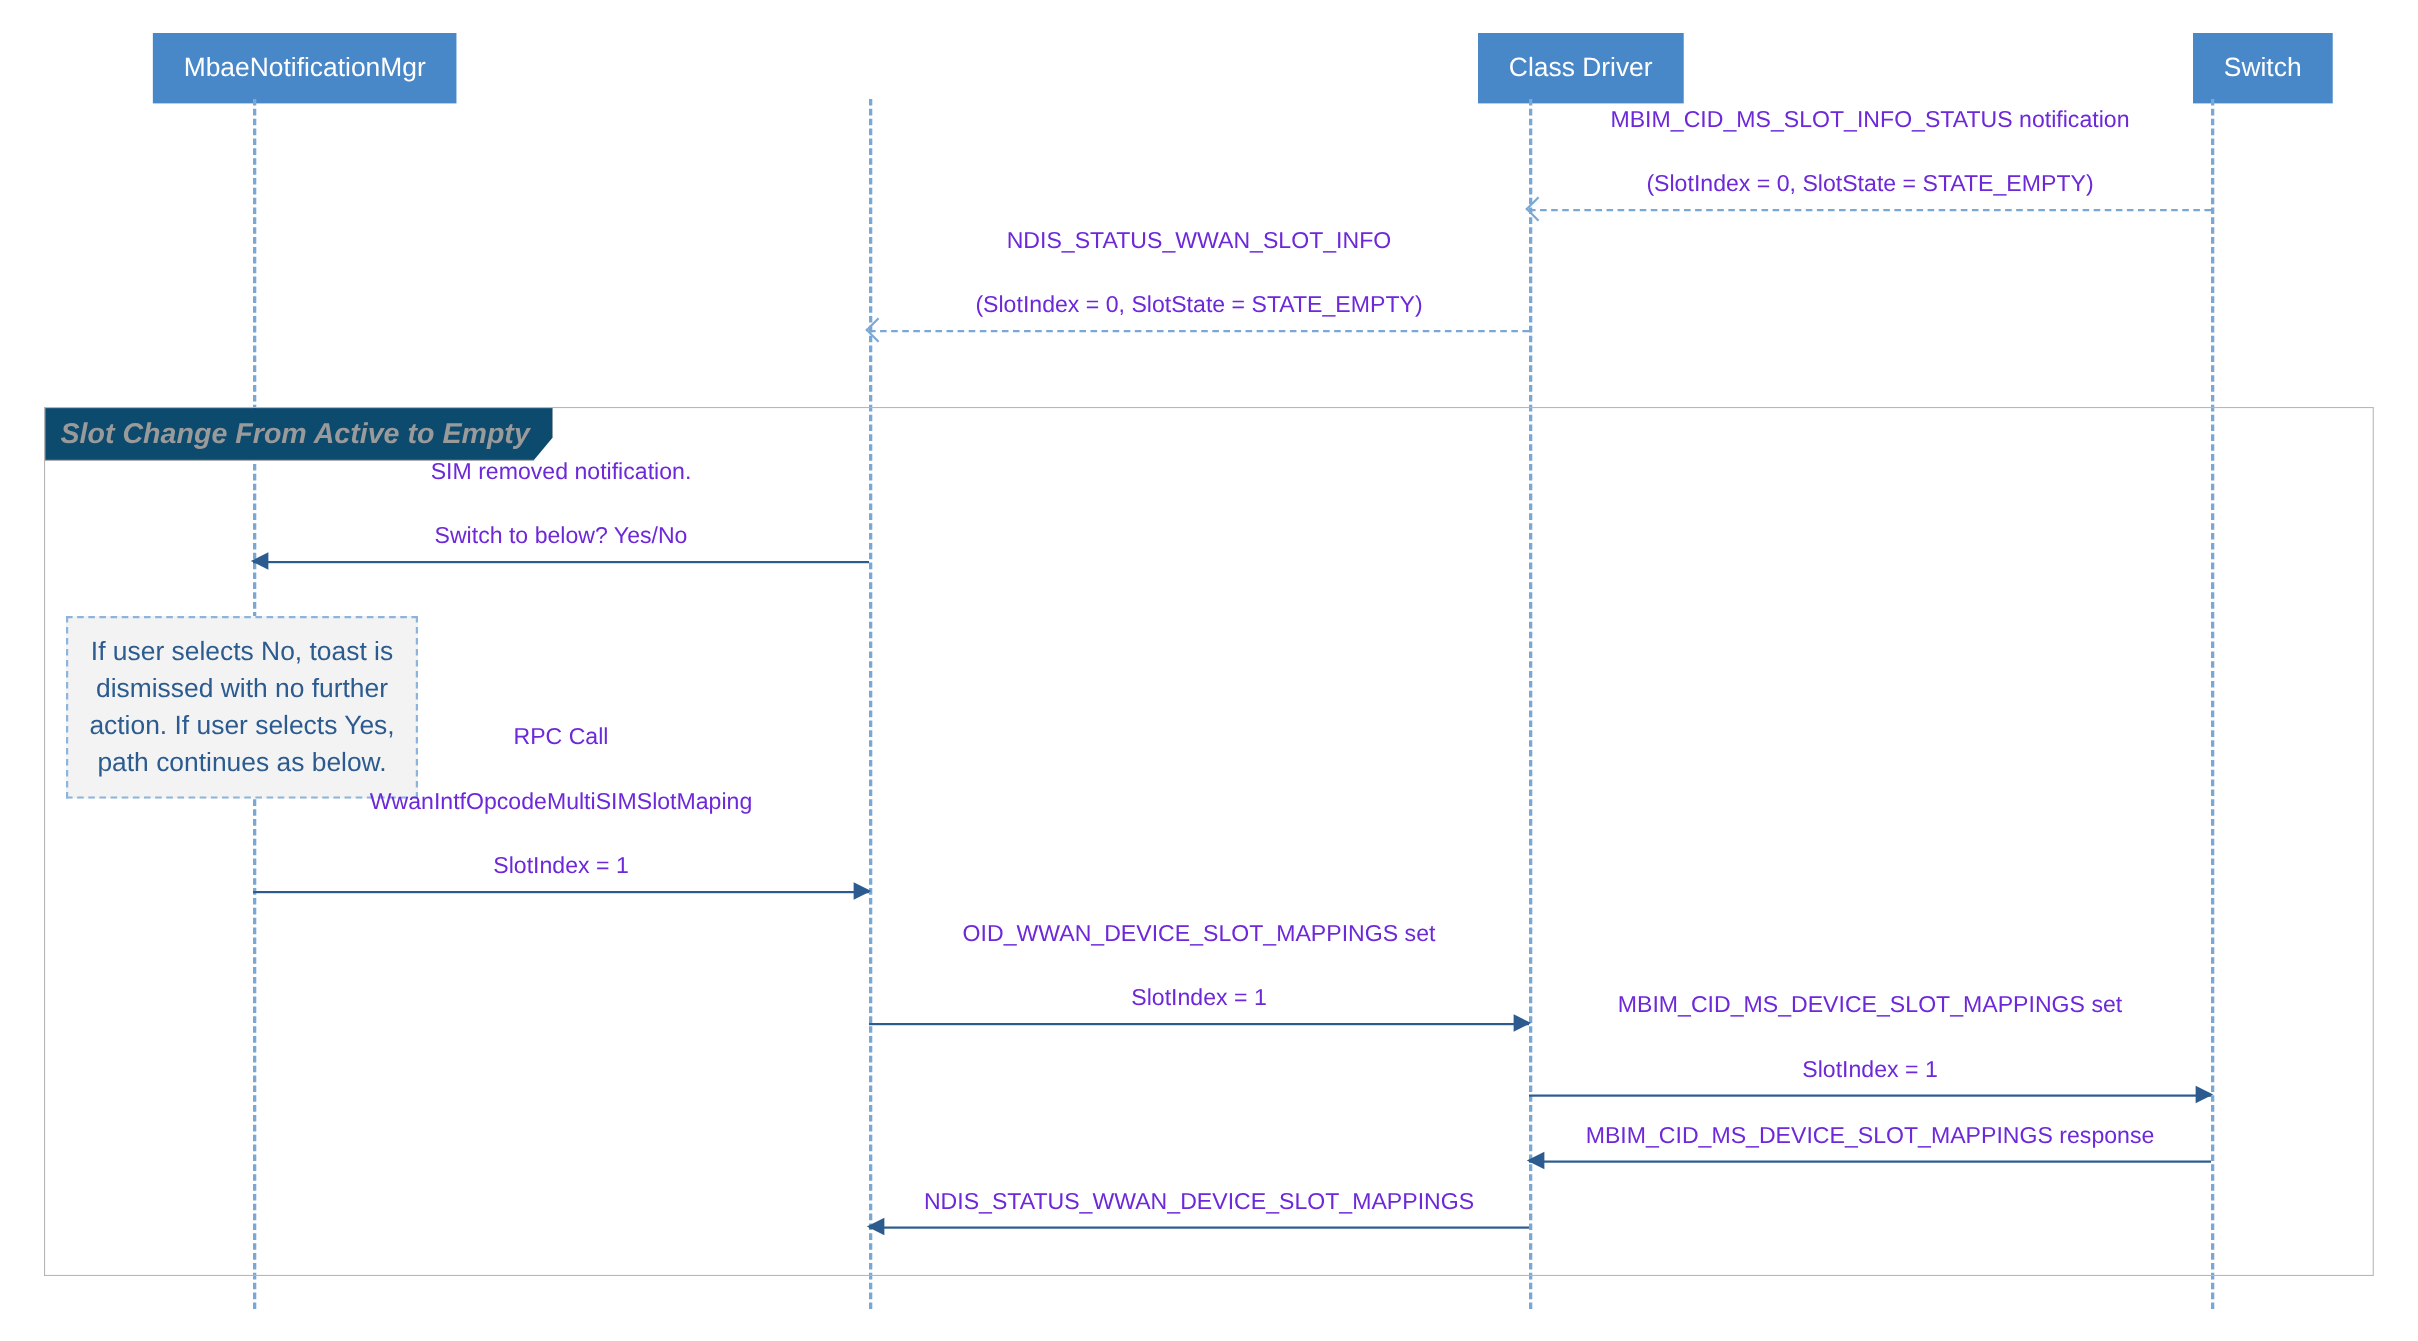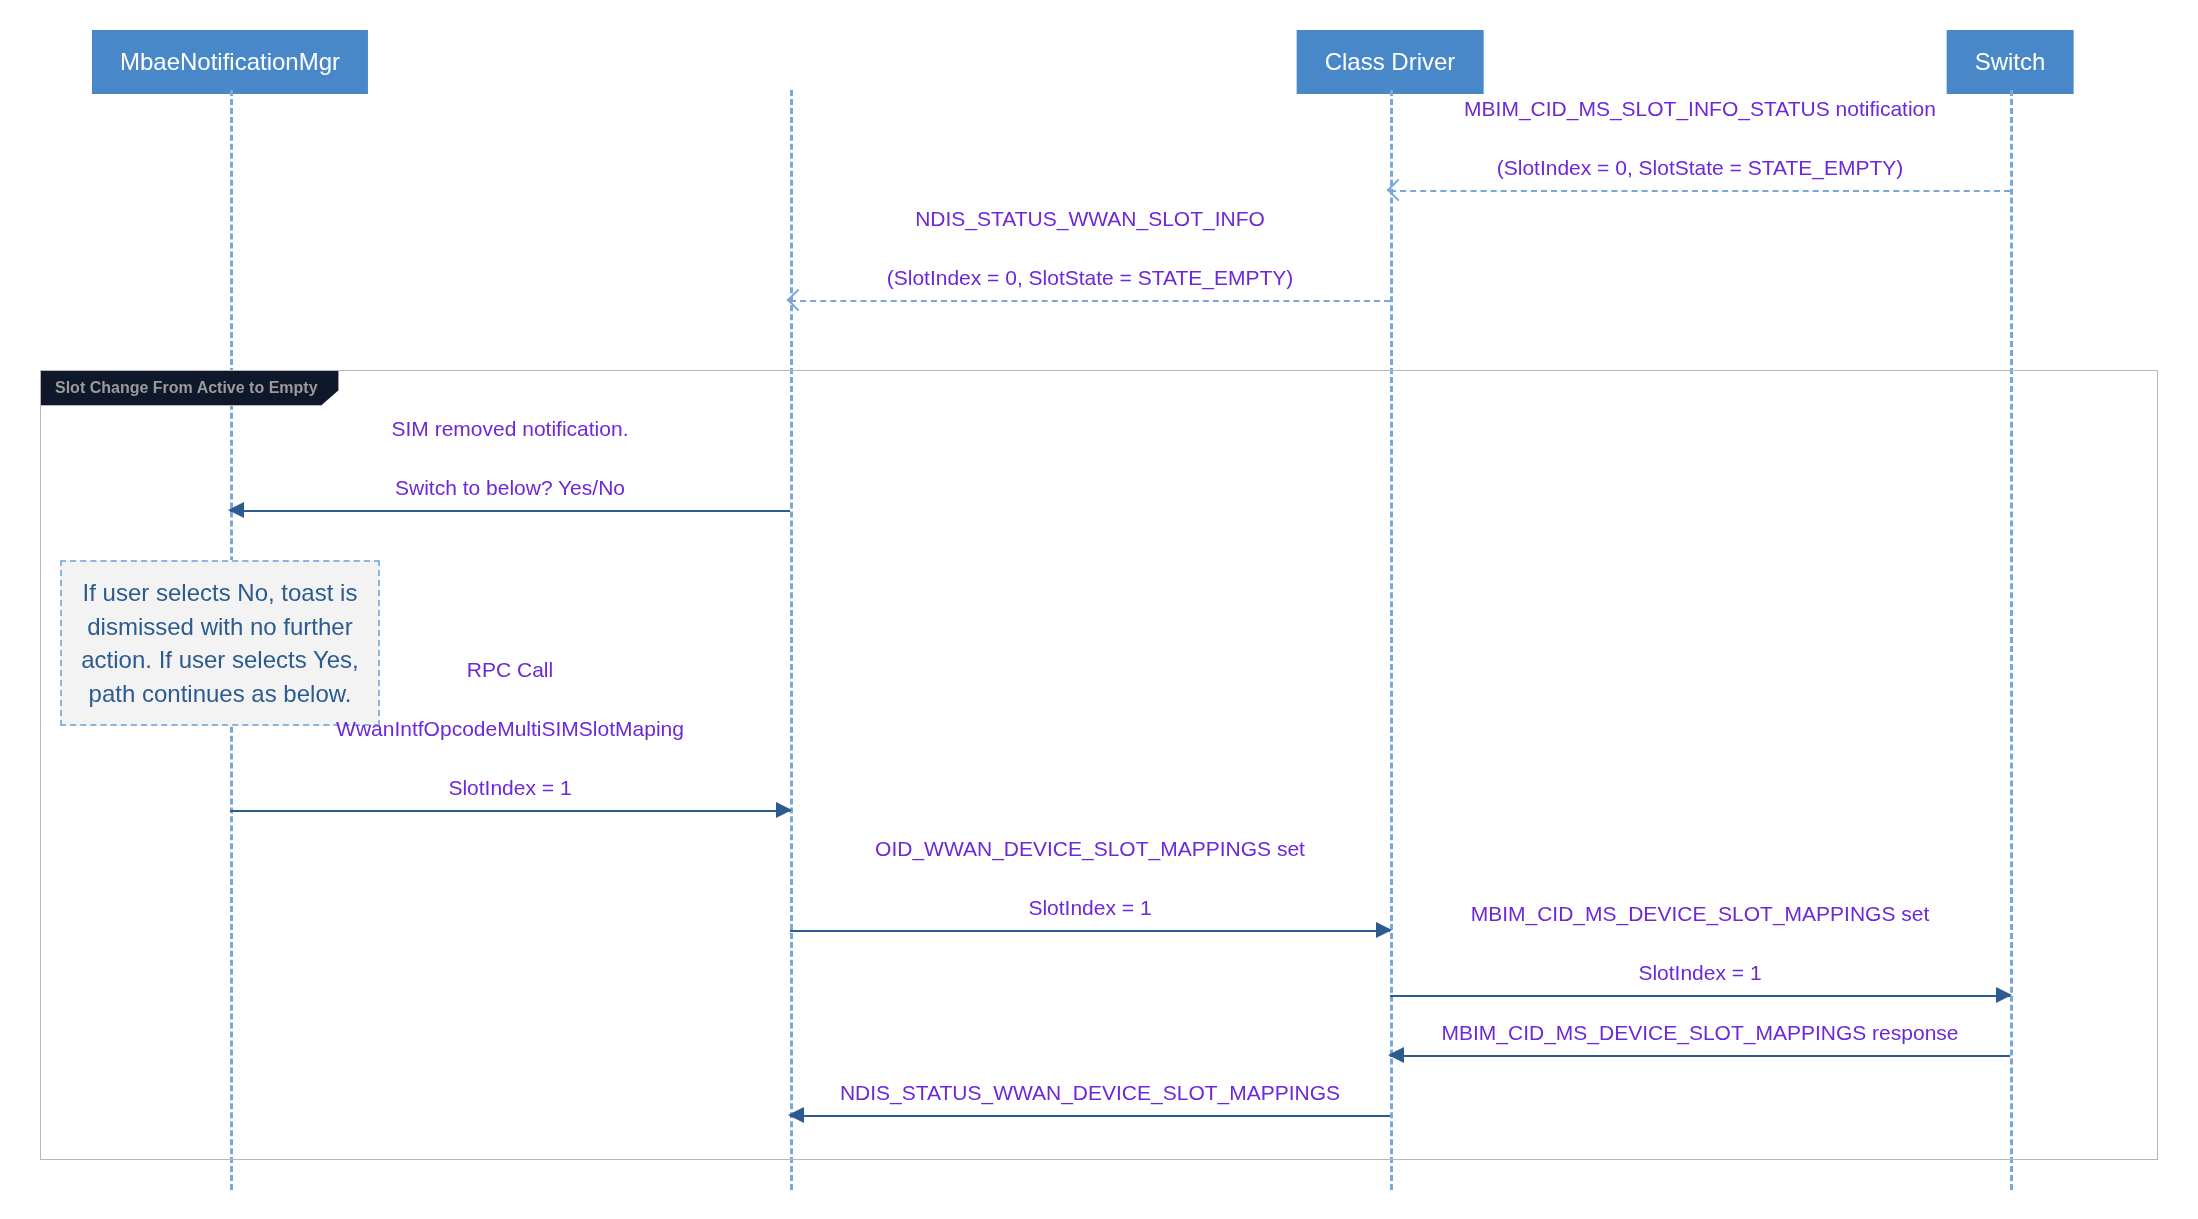--- a/index.html
+++ b/index.html
@@ -16,20 +16,21 @@
   }
   .participant {
     position: absolute;
     top: 10px;
     background: #4888c8;
     color: #fff;
     padding: 18px 28px;
     font-size: 24px;
     text-align: center;
     transform: translateX(-50%);
+    margin-left: 47px;
   }
   .lifeline {
     position: absolute;
     top: 70px;
     width: 0;
     border-left: 3px dashed #7aa8d6;
     height: 1100px;
   }
   .msg {
     position: absolute;
@@ -68,28 +69,29 @@
     line-height: 1.4;
     white-space: pre-line;
   }
   .fragment {
     position: absolute;
     border: 1.5px solid #b7b7b7;
   }
   .fragment-label {
     position: absolute;
     top: 0; left: 0;
-    background: #0f172a;
+    background: #0c4a6e;
     border-right: 1.5px solid #b7b7b7;
     border-bottom: 1.5px solid #b7b7b7;
     padding: 8px 20px 8px 14px;
     color: #9a9a9a;
-    font-size: 16px;
+    font-size: 26px;
     font-weight: 600;
     clip-path: polygon(0 0, 100% 0, 100% 55%, calc(100% - 18px) 100%, 0 100%);
+    font-style: italic;
   }
   .note {
     position: absolute;
     border: 2px dashed #8cb4dc;
     background: #f3f3f3;
     color: #2b5b8f;
     font-size: 24px;
     padding: 14px 18px;
     text-align: center;
     line-height: 1.4;

